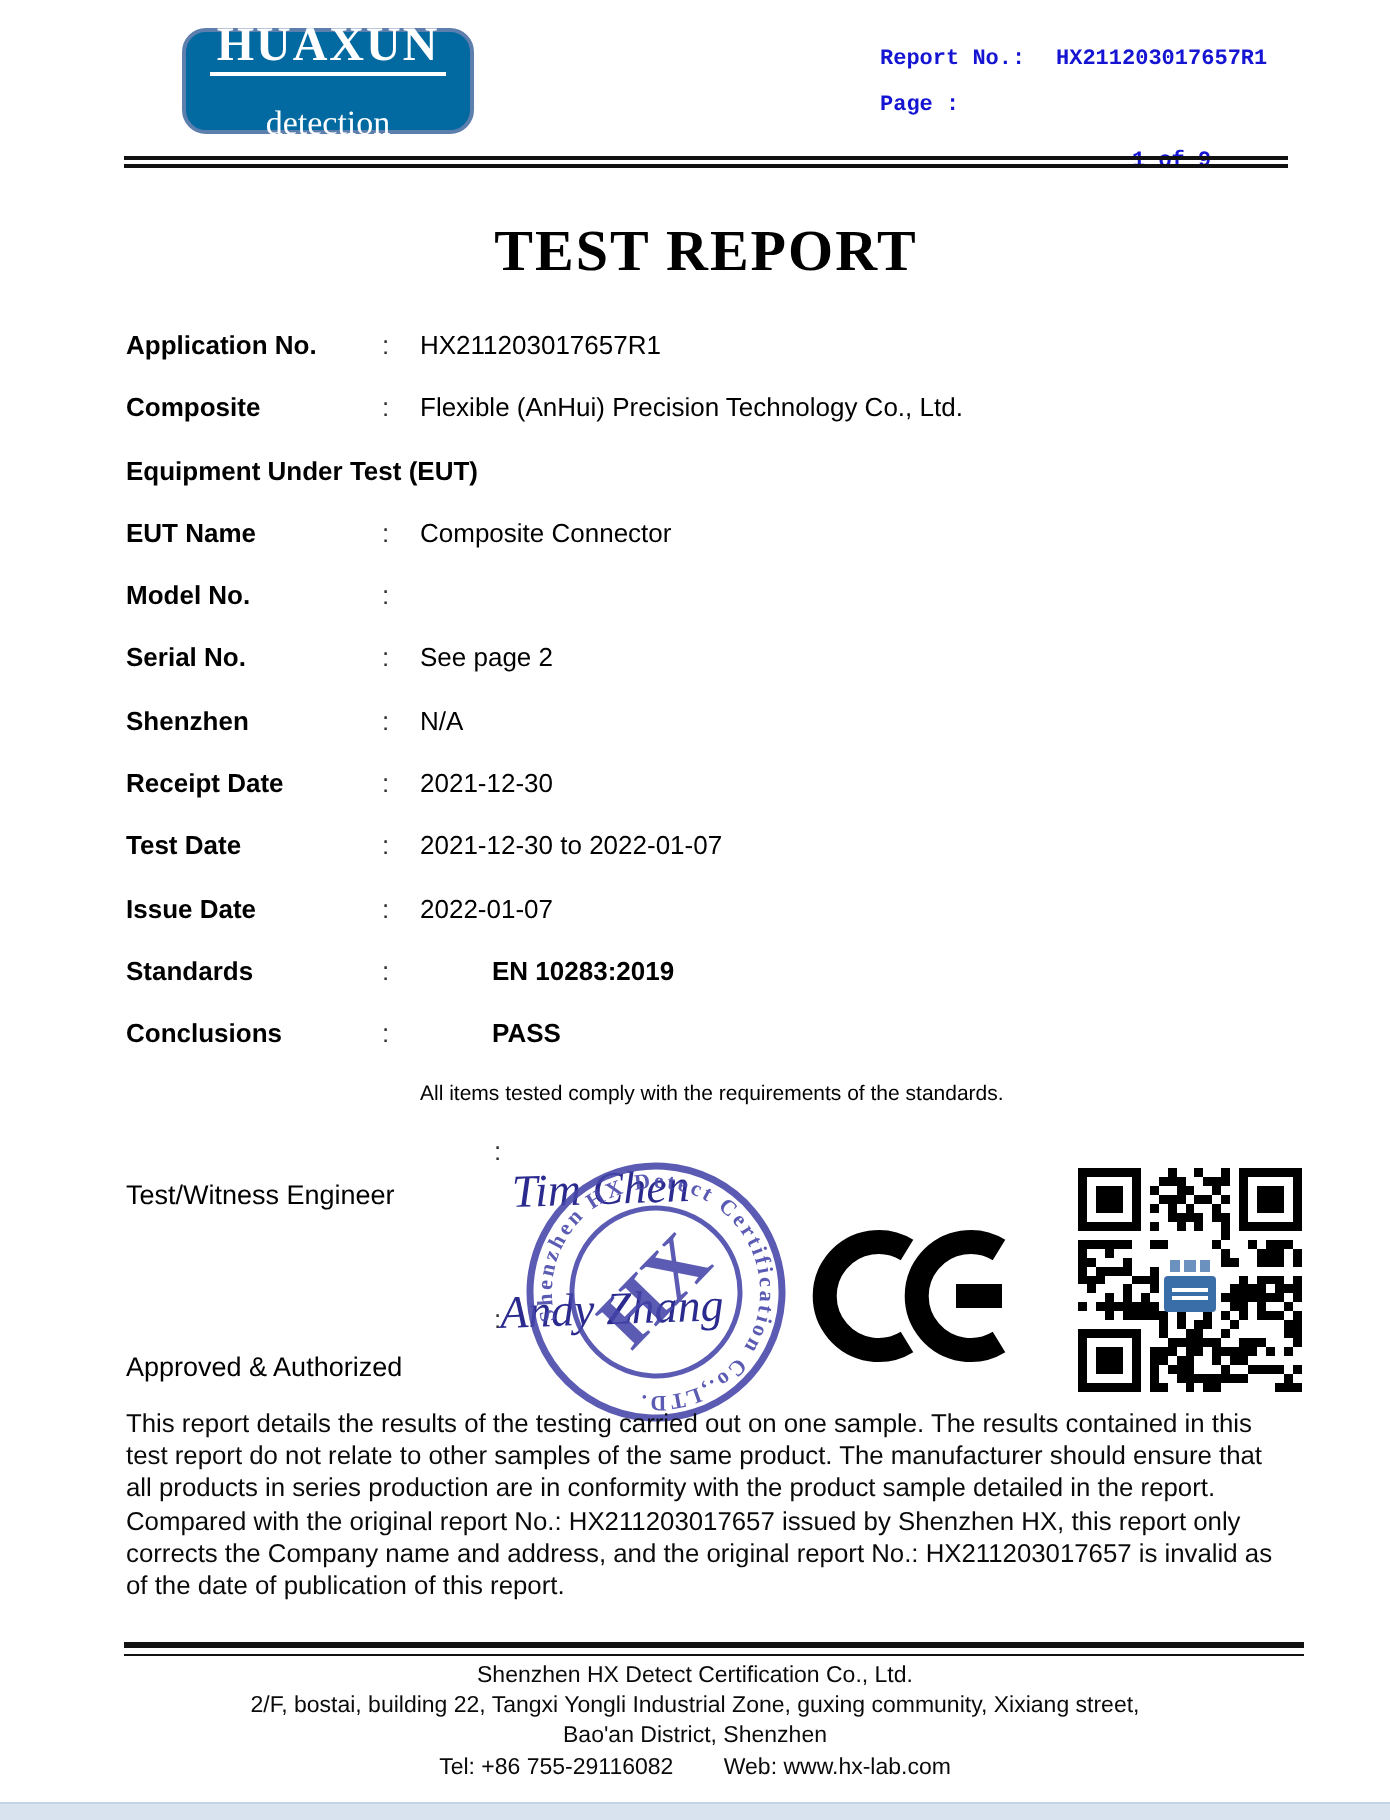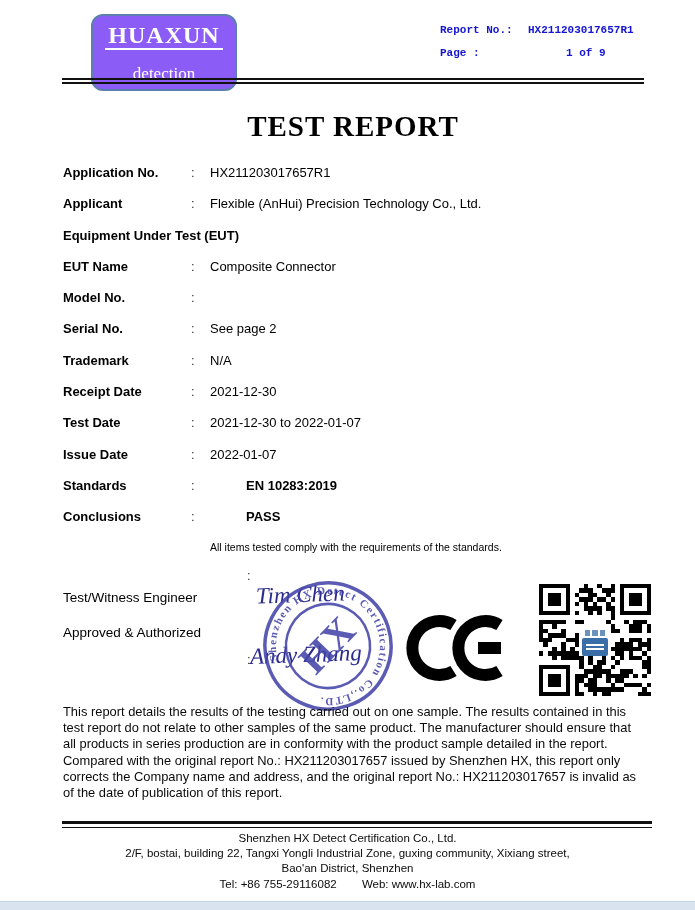--- a/index.html
+++ b/index.html
@@ -1,32 +1,32 @@
 <!DOCTYPE html>
 <html><head>
 <meta charset="utf-8">
 <style>
   * { margin:0; padding:0; box-sizing:border-box; }
   html,body { width:695px; height:910px; background:#ffffff; font-family:"Liberation Sans", sans-serif; color:#000; }
   #page { position:relative; width:695px; height:910px; background:#fff; overflow:hidden; }
 
   
-  #logo { position:absolute; left:91px; top:14px; width:146px; height:77px;
-          background:#8b5cf6; border:2px solid #5d7fae; border-radius:12px;
+  #logo { position:absolute; left:91px; top:14px; width:146px; height:53px;
+          background:#0369a1; border:2px solid #5d7fae; border-radius:12px;
           display:flex; flex-direction:column; align-items:center; justify-content:center; }
   #logo .l1 { font-family:"Liberation Serif", serif; font-weight:bold; color:#fff;
               font-size:24px; letter-spacing:1px; line-height:24px;
               border-bottom:2px solid #fff; padding:0 3px 1px 3px; }
   #logo .l2 { font-family:"Liberation Serif", serif; color:#fff; font-size:17px; line-height:19px; margin-top:14px; }
 
   #report-info { position:absolute; left:440px; top:24px; width:250px;
                  font-family:"Liberation Mono", monospace; color:#1414d2; font-size:11px; font-weight:bold; }
   #report-info .row { display:flex; margin-bottom:11px; white-space:nowrap; }
   #report-info .lbl { width:88px; }
-  #report-info .pg-val { margin-left:38px; }
+  #report-info .pg-val { margin-left:38px;margin-top:28px; }
 
   #header-rule { position:absolute; left:62px; top:78px; width:582px; height:6px;
                  border-top:2px solid #111; border-bottom:2px solid #111; }
 
   
   #title { position:absolute; left:62px; top:110px; width:582px; text-align:center;
            font-family:"Liberation Serif", serif; font-weight:bold; font-size:29px; letter-spacing:1px; }
 
   
   #fields { position:absolute; left:63px; top:165px; width:575px; }
@@ -95,21 +95,21 @@
 
   <div id="title">TEST REPORT</div>
 
   <div id="fields">
       <div class="frow">
         <span class="flabel">Application No.</span>
         <span class="fcolon">:</span>
         <span class="fvalue">HX211203017657R1</span>
       </div>
       <div class="frow">
-        <span class="flabel">Applicant</span>
+        <span class="flabel">Composite</span>
         <span class="fcolon">:</span>
         <span class="fvalue">Flexible (AnHui) Precision Technology Co., Ltd.</span>
       </div>
       <div class="frow section">
         <span class="flabel">Equipment Under Test (EUT)</span>
       </div>
       <div class="frow">
         <span class="flabel">EUT Name</span>
         <span class="fcolon">:</span>
         <span class="fvalue">Composite Connector</span>
@@ -117,21 +117,21 @@
       <div class="frow">
         <span class="flabel">Model No.</span>
         <span class="fcolon">:</span>
       </div>
       <div class="frow">
         <span class="flabel">Serial No.</span>
         <span class="fcolon">:</span>
         <span class="fvalue">See page 2</span>
       </div>
       <div class="frow">
-        <span class="flabel">Trademark</span>
+        <span class="flabel">Shenzhen</span>
         <span class="fcolon">:</span>
         <span class="fvalue">N/A</span>
       </div>
       <div class="frow">
         <span class="flabel">Receipt Date</span>
         <span class="fcolon">:</span>
         <span class="fvalue">2021-12-30</span>
       </div>
       <div class="frow">
         <span class="flabel">Test Date</span>
@@ -154,21 +154,21 @@
         <span class="fvalue bold">PASS</span>
       </div>
     </div>
   <div id="conclusion-note">All items tested comply with the requirements of the standards.</div>
 
   <span class="sig-colon" style="left:247px; top:568px;">:</span>
   <div class="sig-label" style="top:590px;">Test/Witness Engineer</div>
   <div class="sig-name" style="left:256px; top:582px;">Tim Chen</div>
 
   <span class="sig-colon" style="left:247px; top:652px;">:</span>
-  <div class="sig-label" style="top:625px;">Approved &amp; Authorized</div>
+  <div class="sig-label" style="top:676px;">Approved &amp; Authorized</div>
   <div class="sig-name" style="left:250px; top:642px;">Andy Zhang</div>
 
   <svg id="stamp" width="140" height="136" viewBox="0 0 140 136">
     <g transform="rotate(-18 70 68)">
       <circle cx="70" cy="68" r="63" fill="none" stroke="#4545aa" stroke-width="3.5"></circle>
       <circle cx="70" cy="68" r="42" fill="none" stroke="#4545aa" stroke-width="2.5"></circle>
       <defs>
         <path id="ringPath" d="M 70 68 m -52 0 a 52 52 0 1 1 104 0 a 52 52 0 1 1 -104 0"></path>
       </defs>
       <text font-family="Liberation Serif, serif" font-size="11" font-weight="bold" fill="#4545aa" letter-spacing="1.5">

